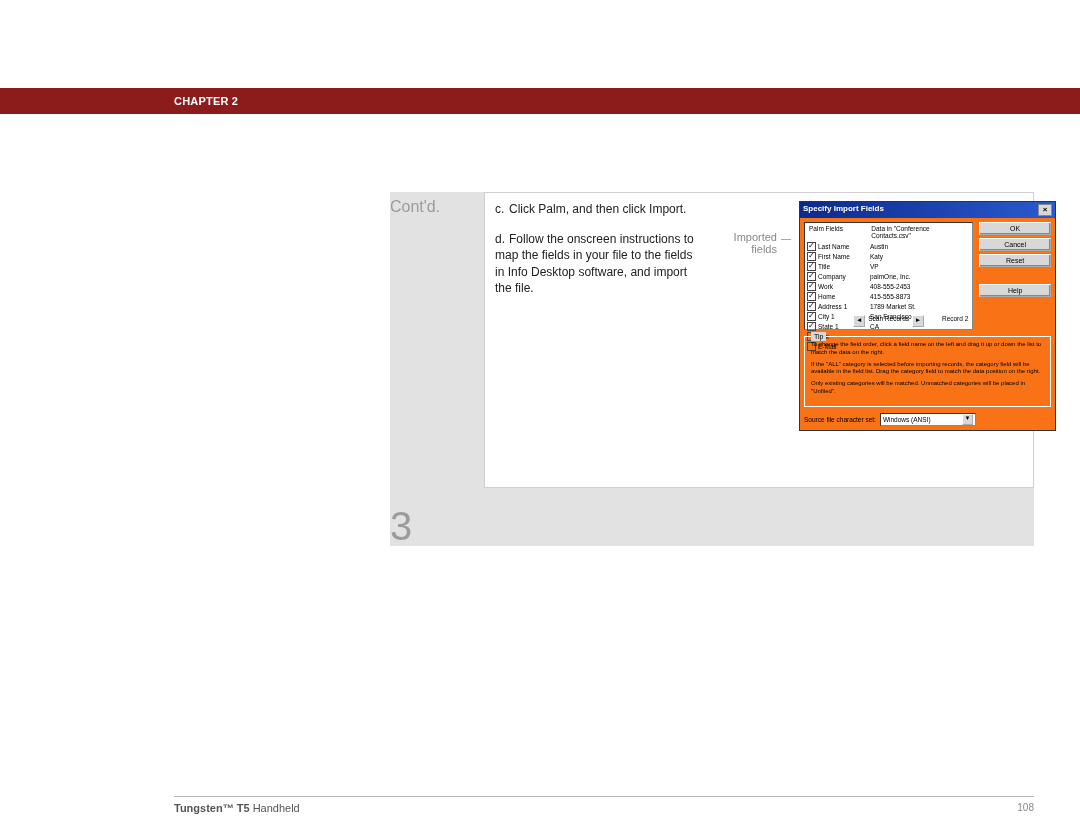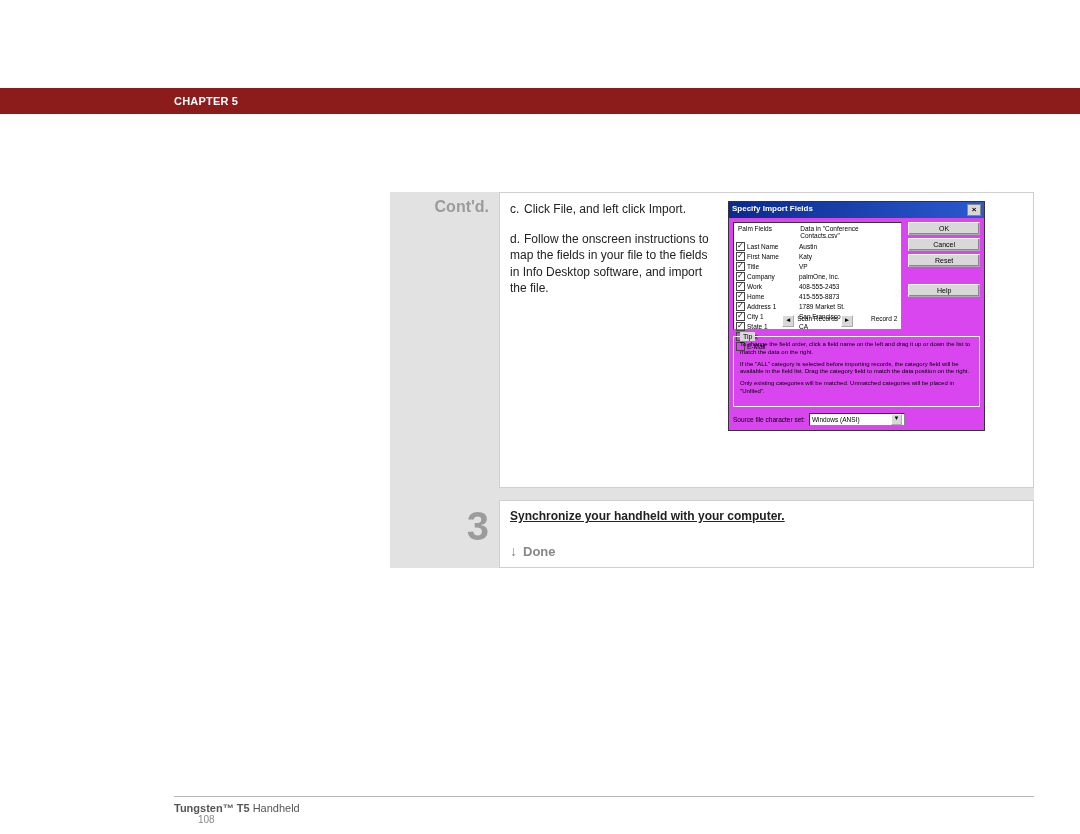--- a/index.html
+++ b/index.html
@@ -47,26 +47,24 @@
     background: #e2e2e2;
     box-sizing: border-box;
   }
   .row1, .row2 {
     display: flex;
     align-items: stretch;
   }
   .row1 { margin-bottom: 12px; }
   .leftcol {
     width: 84px;
-    text-align: right;
     padding: 6px 10px 0 0;
-    font-weight: 700;
+    font-weight: 400;
     color: #9b9b9b;
     font-size: 16px;
-    margin-left: 15px;
   }
   .row2 .leftcol {
     font-size: 40px;
     padding-top: 6px;
     color: #9b9b9b;
     line-height: 1;
   }
   .rightcol {
     flex: 1;
     background: #fff;
@@ -124,31 +122,30 @@
   }
   .footer {
     position: absolute;
     top: 802px;
     left: 174px;
     width: 860px;
     display: flex;
     justify-content: space-between;
     font-size: 11px;
     color: #555;
-    flex-direction: column;
   }
   .footer .prod b { font-weight: 700; }
   .footer .page { color: #888; font-size: 10px; margin-left: 24px; }
   
   .dlg {
     position: absolute;
     top: 0;
-    left: 4px;
+    left: 18px;
     width: 255px;
-    background: #d946ef;
+    background: #f97316;
     border: 1px solid #333;
     font-family: "Tahoma", "MS Sans Serif", sans-serif;
     font-size: 7px;
     color: #000;
   }
   .dlg-title {
     background: #0b2a8a;
     background: linear-gradient(to right, #0b2a8a, #2a5ad0);
     color: #fff;
     padding: 2px 3px;
@@ -179,37 +176,41 @@
   .tip-box::before { content: attr(data-label); position:absolute; top:-5px; left:6px; background:#d8d8d8; padding:0 3px; font-size:7px;}
   .tip-box p{ margin:0 0 4px 0;}
   .src-row{ margin-top:6px; display:flex; align-items:center; font-size:6.5px; gap:4px;}
   .src-row .combo{ background:#fff; border:1px inset #888; width:90px; height:11px; display:flex; align-items:center; justify-content:space-between; padding:0 2px;}
   .combo .arrow{ width:9px; height:9px; background:#d8d8d8; border:1px outset #fff; text-align:center; line-height:7px; font-size:6px;}
 </style>
 </head>
 <body>
 
 <div class="banner">
-  <div class="banner-left">CHAPTER 5</div>
+  <div class="banner-left">CHAPTER 2</div>
 </div>
 
 <div class="content-wrap">
 
   <div class="row1">
     <div class="leftcol">Cont'd.</div>
     <div class="rightcol">
       <div class="textcol">
         <ol class="steps">
           <li>
-            <span class="step-letter">c.</span><span>Click File, and left click Import.</span>
+            <span class="step-letter">c.</span><span>Click Palm, and then click Import.</span>
           </li>
           <li>
             <span class="step-letter">d.</span><span>Follow the onscreen instructions to map the fields in your file to the fields in Info Desktop software, and import the file.</span>
           </li>
         </ol>
+      </div>
+      <div class="labelcol">
+        <span>Imported fields</span>
+        <div class="label-pointer"></div>
       </div>
       <div class="dialogcol">
 
         <div class="dlg">
           <div class="dlg-title">
             <span>Specify Import Fields</span>
             <span class="dlg-close">×</span>
           </div>
           <div class="dlg-body">
             <div class="dlg-top">
@@ -302,27 +303,20 @@
               </div>
             </div>
           </div>
         </div>
       </div>
     </div>
   </div>
 
   <div class="row2">
     <div class="leftcol">3</div>
-    <div class="rightcol">
-      <span class="sync-link">Synchronize your handheld with your computer.</span>
-      <div class="done-row">
-        <span class="done-arrow">↓</span>
-        <span>Done</span>
-      </div>
-    </div>
   </div>
 
 </div>
 
 <div class="footer-rule"></div>
 <div class="footer">
   <span class="prod">
     <b>Tungsten™ T5</b><span> Handheld</span>
   </span>
   <span class="page">108</span>

